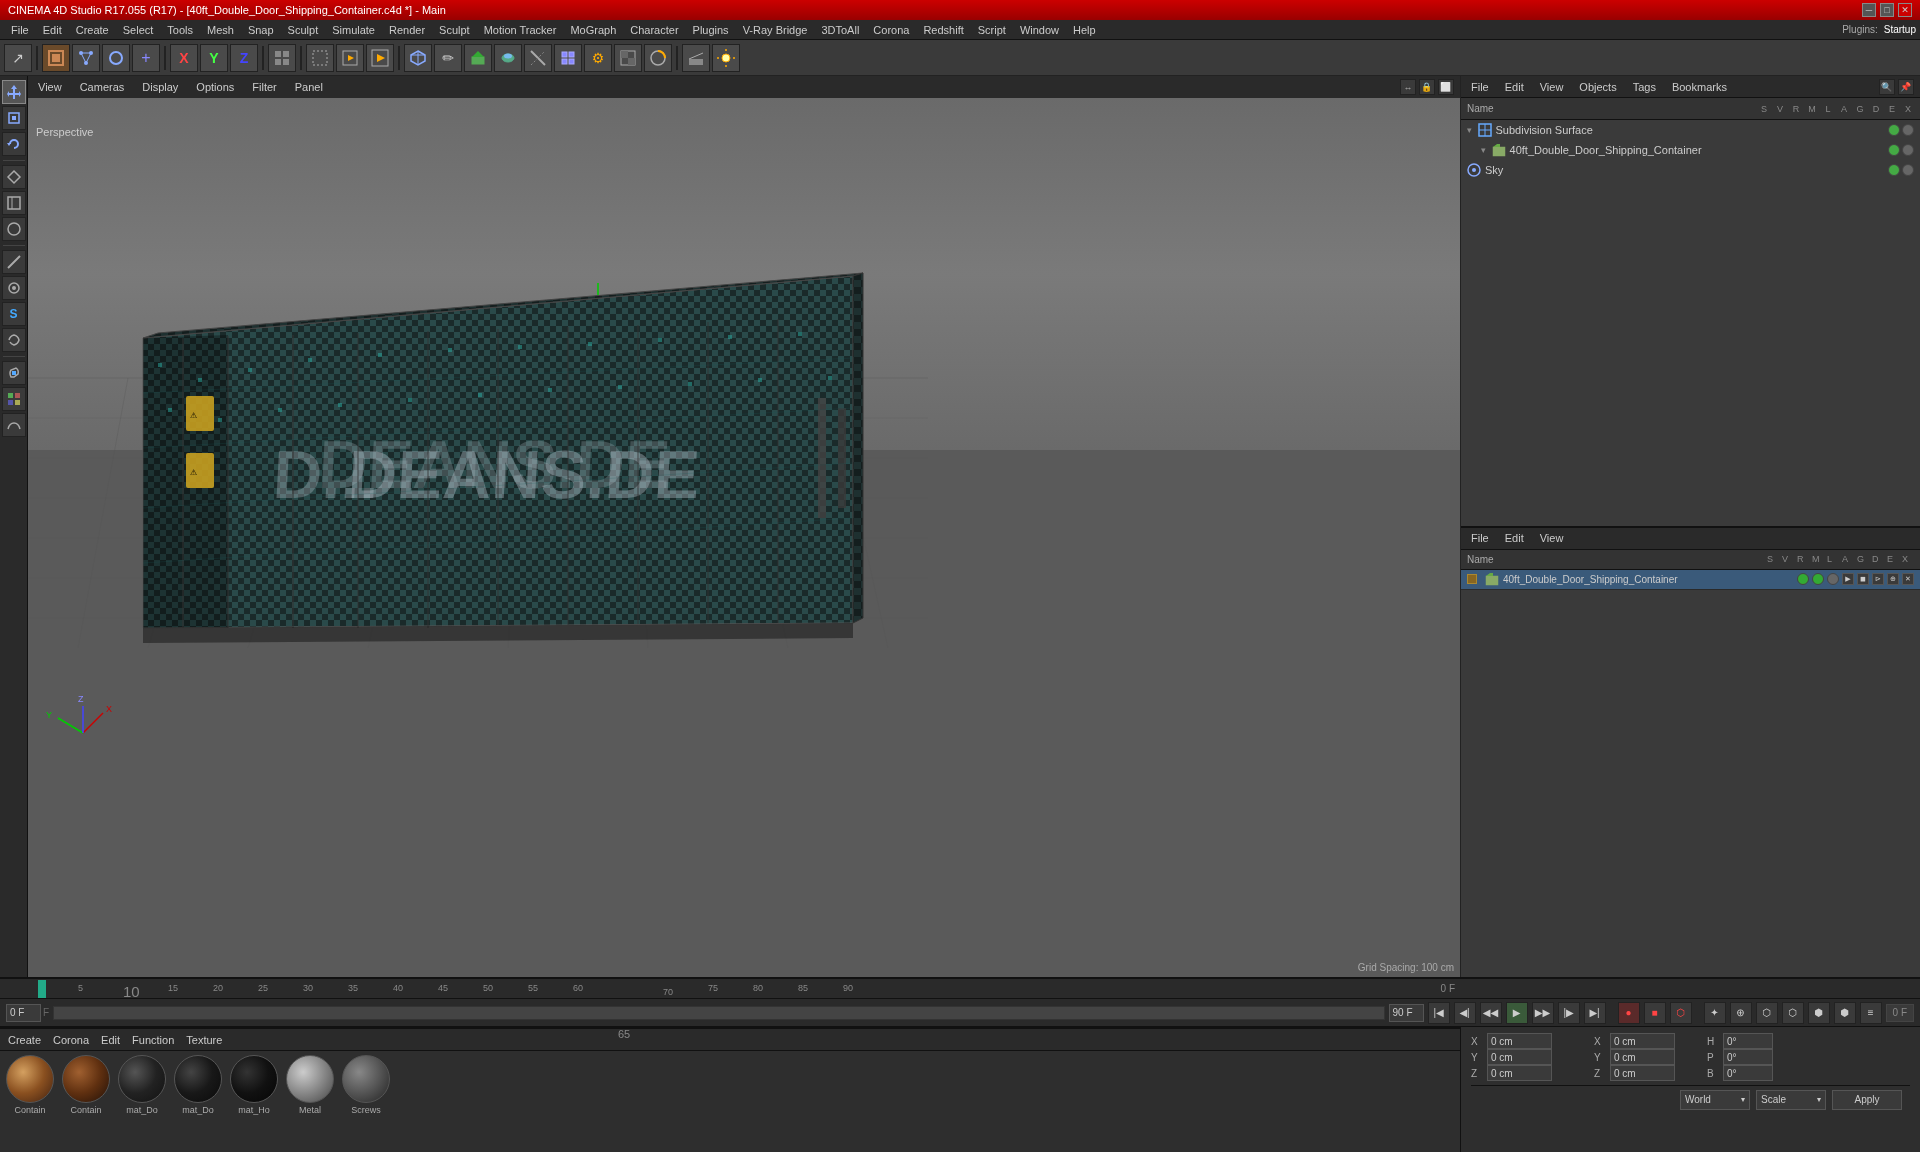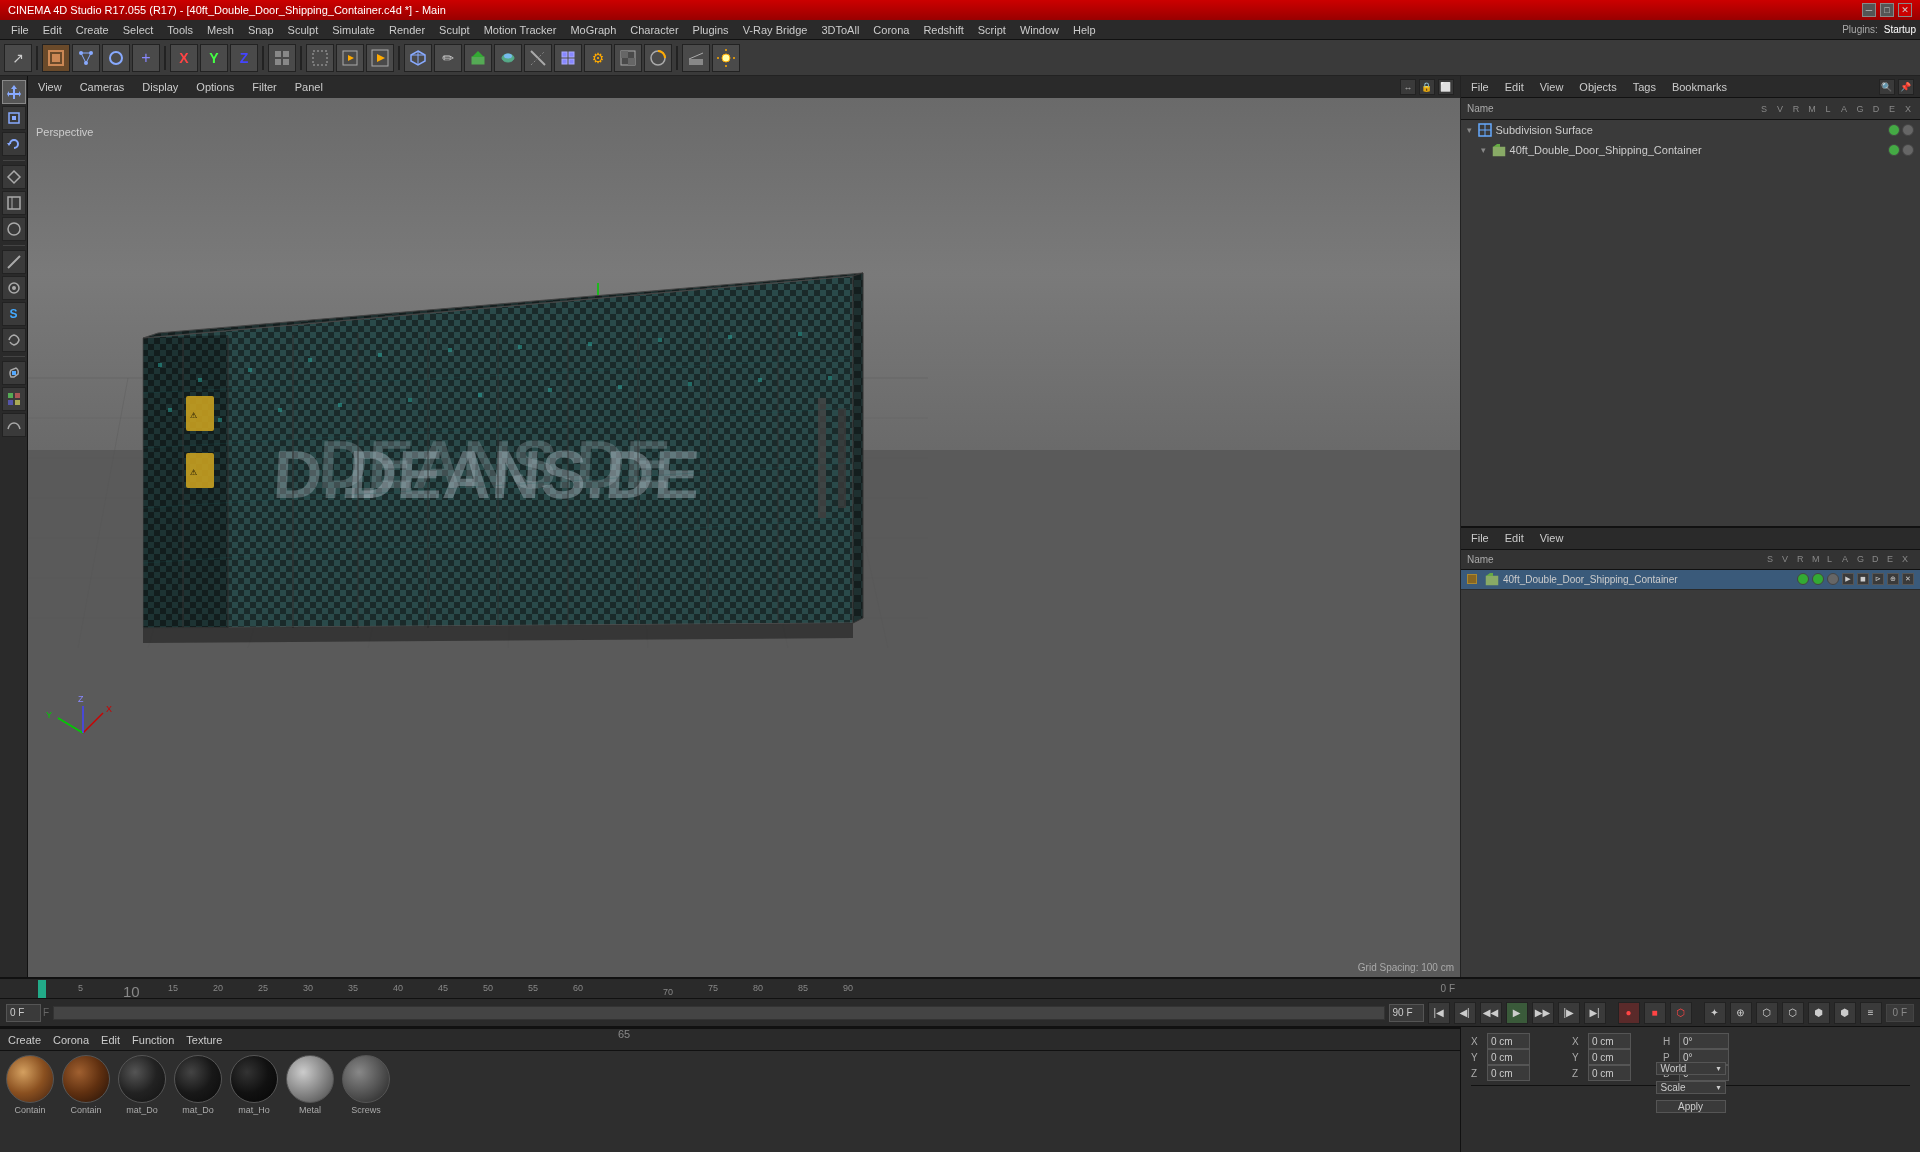--- a/index.html
+++ b/index.html
@@ -404,21 +404,21 @@
       display: flex;
       align-items: center;
       gap: 6px;
     }
     .xyz-lbl {
       font-size: 10px;
       color: #aaa;
       width: 10px;
     }
     .xyz-field {
-      width: 43px; height: 16px;
+      width: 65px; height: 16px;
       background: #3a3a3a;
       border: 1px solid #555;
       color: #ccc;
       font-size: 10px;
       padding: 0 3px;
       outline: none;
     }
     .xyz-field2 {
       width: 50px; height: 16px;
       background: #3a3a3a;
@@ -866,20 +866,31 @@
         <svg width="14" height="14" viewBox="0 0 14 14">
             <rect x="1" y="4" width="12" height="9" fill="#8a6" stroke="#8a6" stroke-width="0.5"></rect>
             <polygon points="1,4 5,1 8,1 8,4" fill="#6a4"></polygon>
           </svg>
         <span class="obj-name">40ft_Double_Door_Shipping_Container</span>
         <div class="obj-dots">
           <div class="obj-dot green"></div>
           <div class="obj-dot grey"></div>
         </div>
       </div>
+      <div class="obj-row">
+        <svg width="14" height="14" viewBox="0 0 14 14">
+            <circle cx="7" cy="7" r="6" fill="none" stroke="#8af" stroke-width="1.5"></circle>
+            <circle cx="7" cy="7" r="2" fill="#8af"></circle>
+          </svg>
+        <span class="obj-name">Sky</span>
+        <div class="obj-dots">
+          <div class="obj-dot green"></div>
+          <div class="obj-dot grey"></div>
+        </div>
+      </div>
     </div>
 
     <div id="attr-panel">
       <div id="attr-toolbar">
         <span class="vp-menu-item">File</span>
         <span class="vp-menu-item">Edit</span>
         <span class="vp-menu-item">View</span>
       </div>
 
       <div id="attr-col-header">
@@ -1071,21 +1082,21 @@
         <span class="xyz-lbl">Z</span>
         <input class="xyz-field" type="text" value="0 cm" style="">
         <div style="width:30px;"></div>
         <span class="xyz-lbl">Z</span>
         <input class="xyz-field" type="text" value="0 cm" style="">
         <div style="width:20px;"></div>
         <span class="xyz-lbl">B</span>
         <input class="xyz-field2" type="text" value="0°" style="">
       </div>
 
-      <div id="world-apply-bar" style="margin-top:4px; display:flex; align-items:center; gap:6px; justify-content:flex-end;flex-direction:column;">
+      <div id="world-apply-bar" style="margin-top:4px; display:flex; align-items:center; gap:6px; justify-content:flex-end;">
         <div class="world-dropdown">
           <span>World</span>
           <span style="margin-left:auto; font-size:8px;">▾</span>
         </div>
         <div class="world-dropdown">
           <span>Scale</span>
           <span style="margin-left:auto; font-size:8px;">▾</span>
         </div>
         <div class="apply-btn">
           <span>Apply</span>

